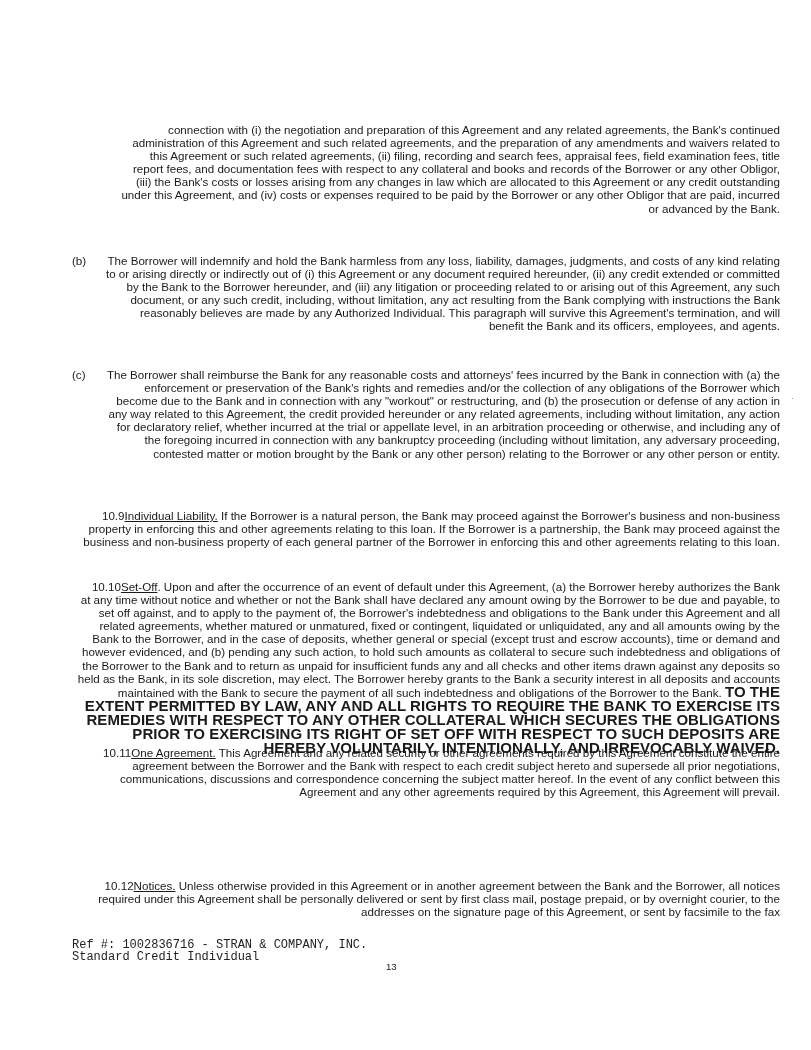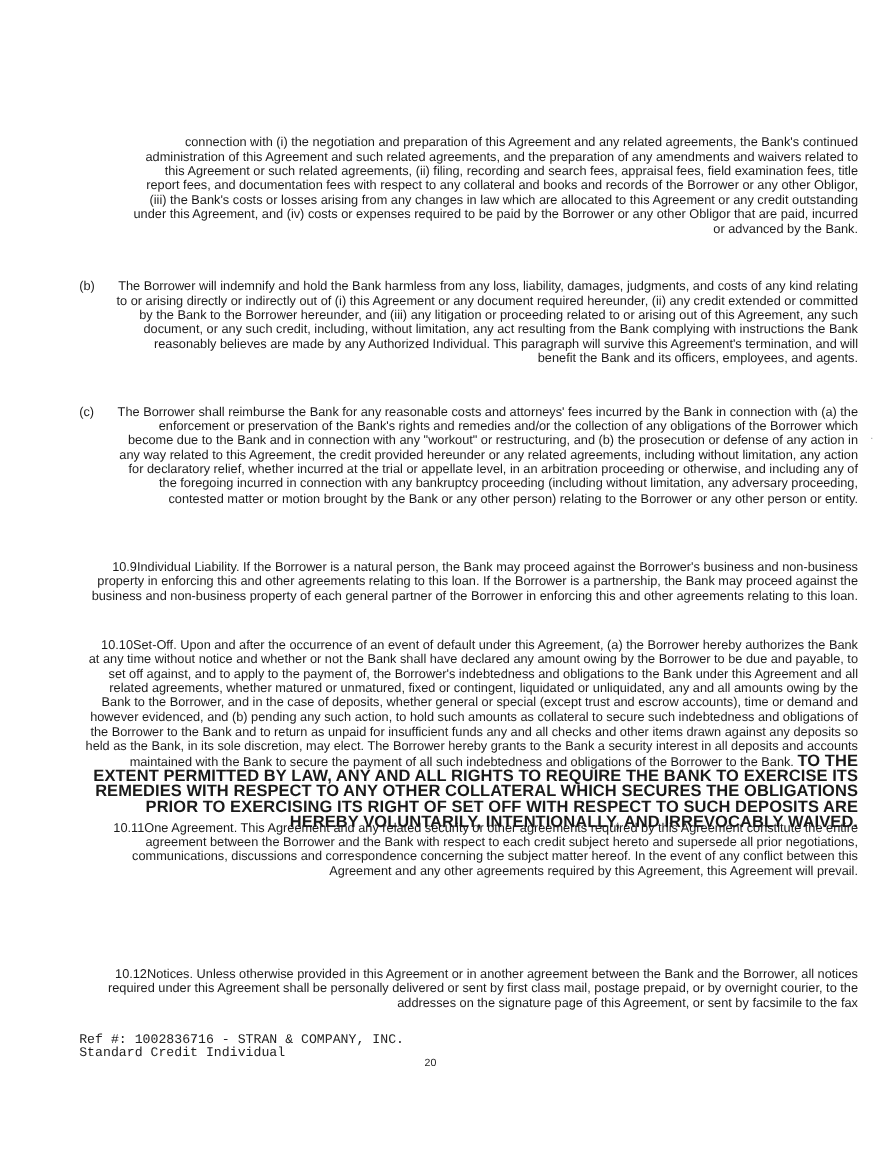--- a/index.html
+++ b/index.html
@@ -11,21 +11,21 @@
       line-height: 13.1px;
     }
     .page { position: absolute; left: 0; top: 0; width: 811px; height: 1050px; }
     .block { position: absolute; }
     .indent-para { left: 118px; width: 662px; top: 123px; }
     .item { position: absolute; left: 72px; width: 708px; }
     .item .label { position: absolute; left: 0; top: 0; width: 40px; }
     .item .body { margin-left: 32px; }
     .section { position: absolute; left: 72px; width: 708px; }
     .sec-num { display: inline-block; width: 45px; }
-    .sec-title { }
+    .sec-title { text-decoration: underline; }
     .bold { font-weight: bold; font-size: 15px; letter-spacing: 0.05px; }
     p { margin: 0; text-align: right; }
     .footer { position: absolute; left: 72px; top: 940px; font-size: 12px; line-height: 11.5px; color: #222; font-family: Liberation Mono, monospace; }
     .page-num { position: absolute; left: 386px; top: 960px; font-size: 9.6px; color: #222; }
     .speck { position: absolute; width: 1px; height: 1px; background: #999; }
   </style>
 </head>
 <body>
 
 <div class="page">
@@ -65,16 +65,16 @@
   <div class="section" style="top:879px;">
     <p>
       <span class="sec-num">10.12</span><span class="sec-title">Notices.</span><span>  Unless otherwise provided in this Agreement or in another agreement between the Bank and the Borrower, all notices required under this Agreement shall be personally delivered or sent by first class mail, postage prepaid, or by overnight courier, to the addresses on the signature page of this Agreement, or sent by facsimile to the fax</span>
     </p>
   </div>
 
   <div class="footer">
     <div>Ref #: 1002836716 - STRAN &amp; COMPANY, INC.</div>
     <div>Standard Credit Individual</div>
   </div>
-  <div class="page-num">20</div>
+  <div class="page-num">13</div>
 
   <div class="speck" style="left:792px; top:398px;"></div>
 </div>
 
 </body></html>

